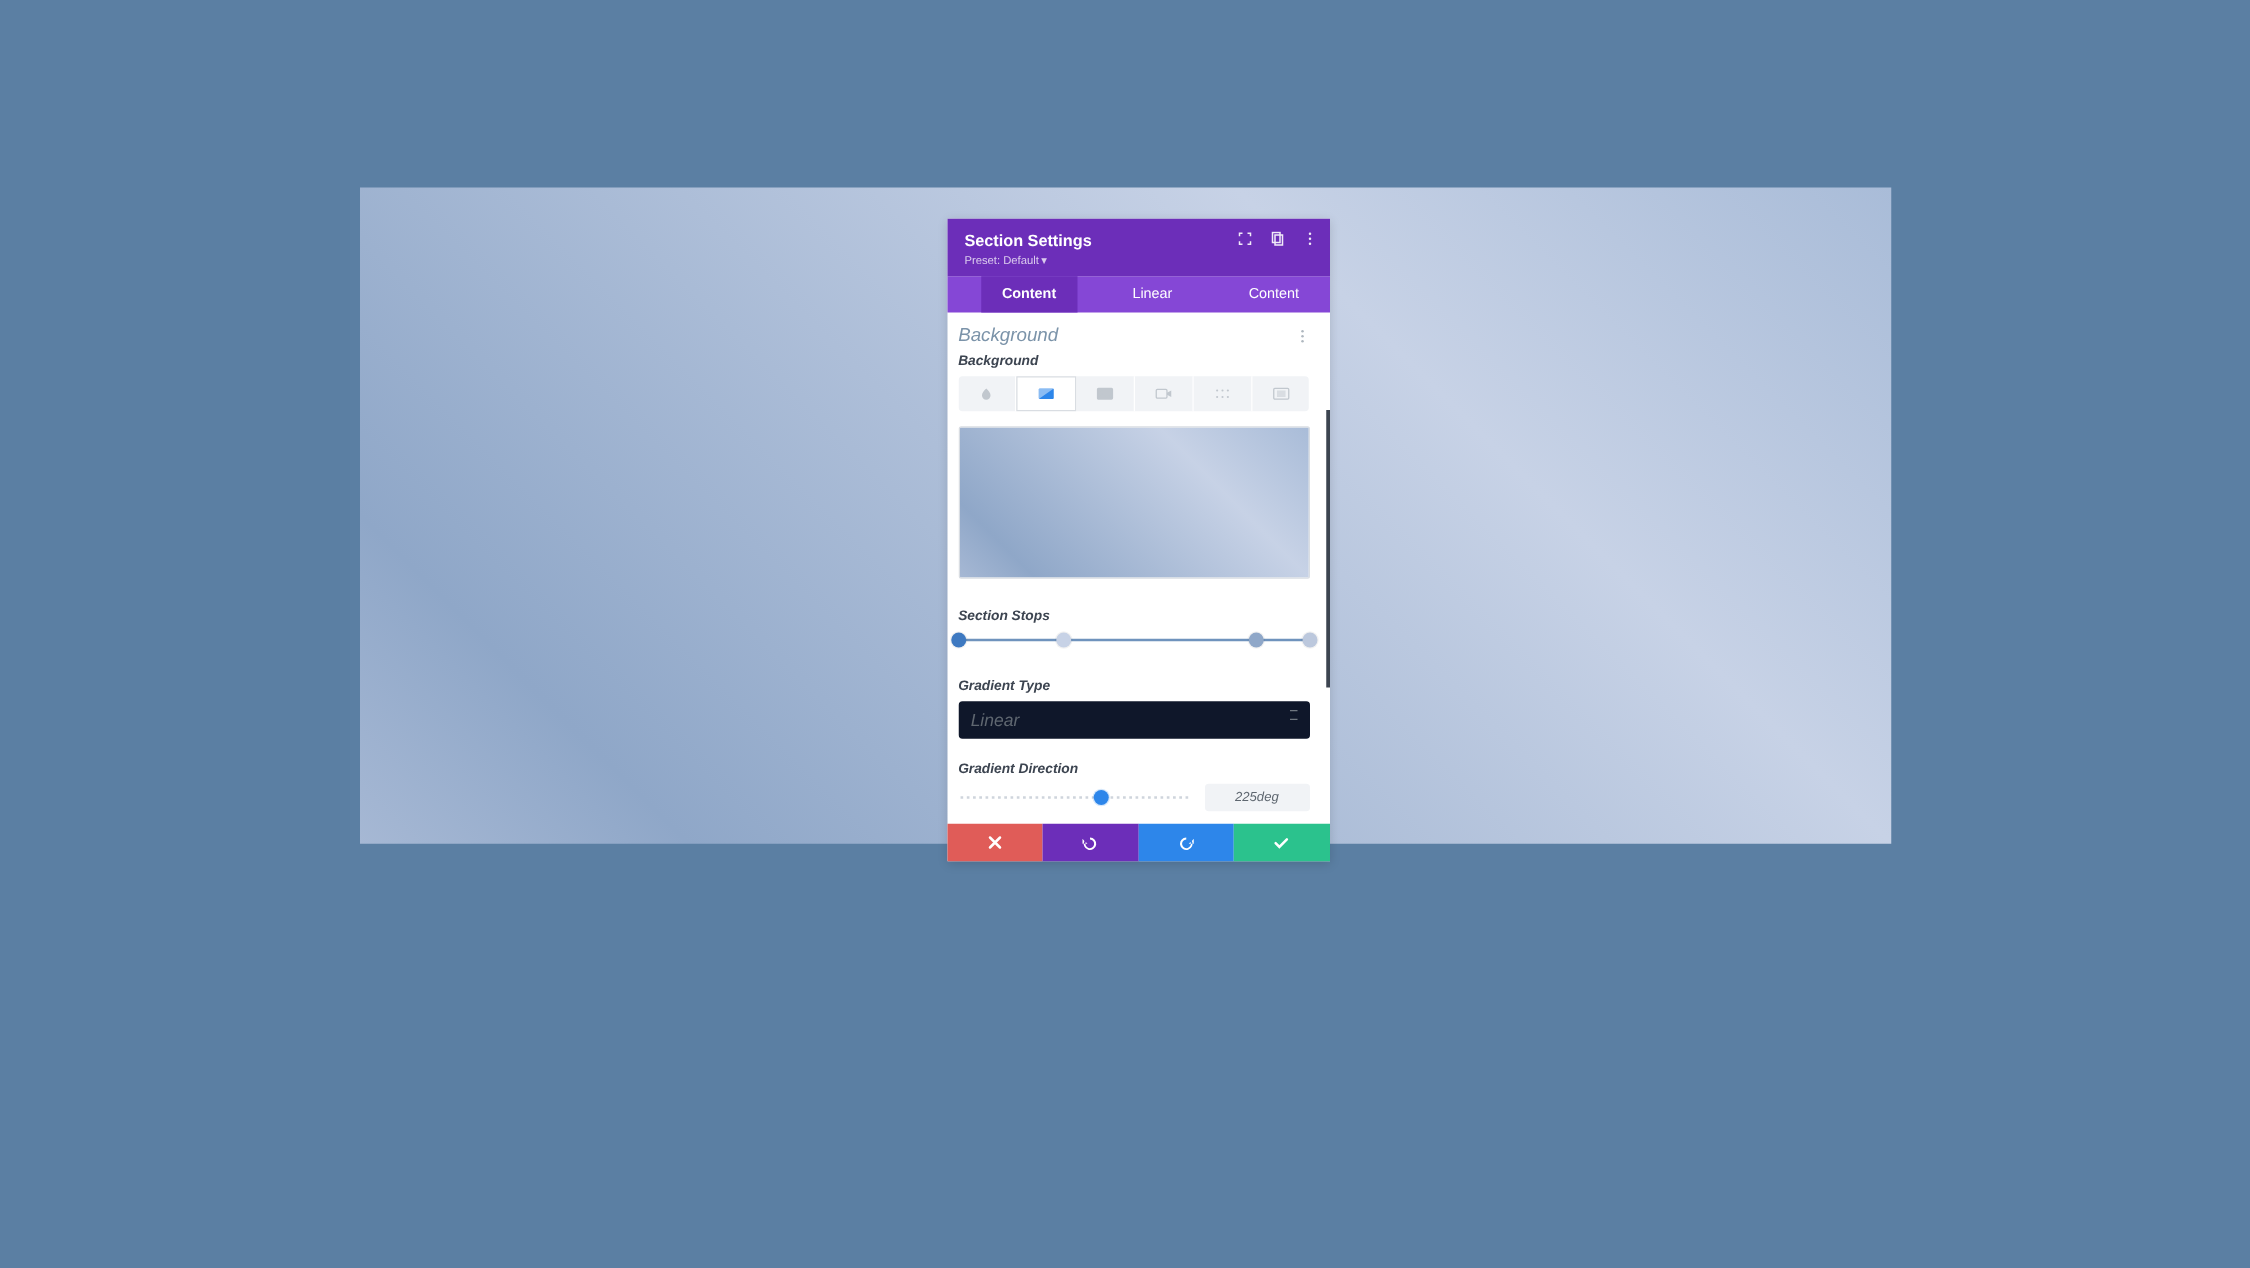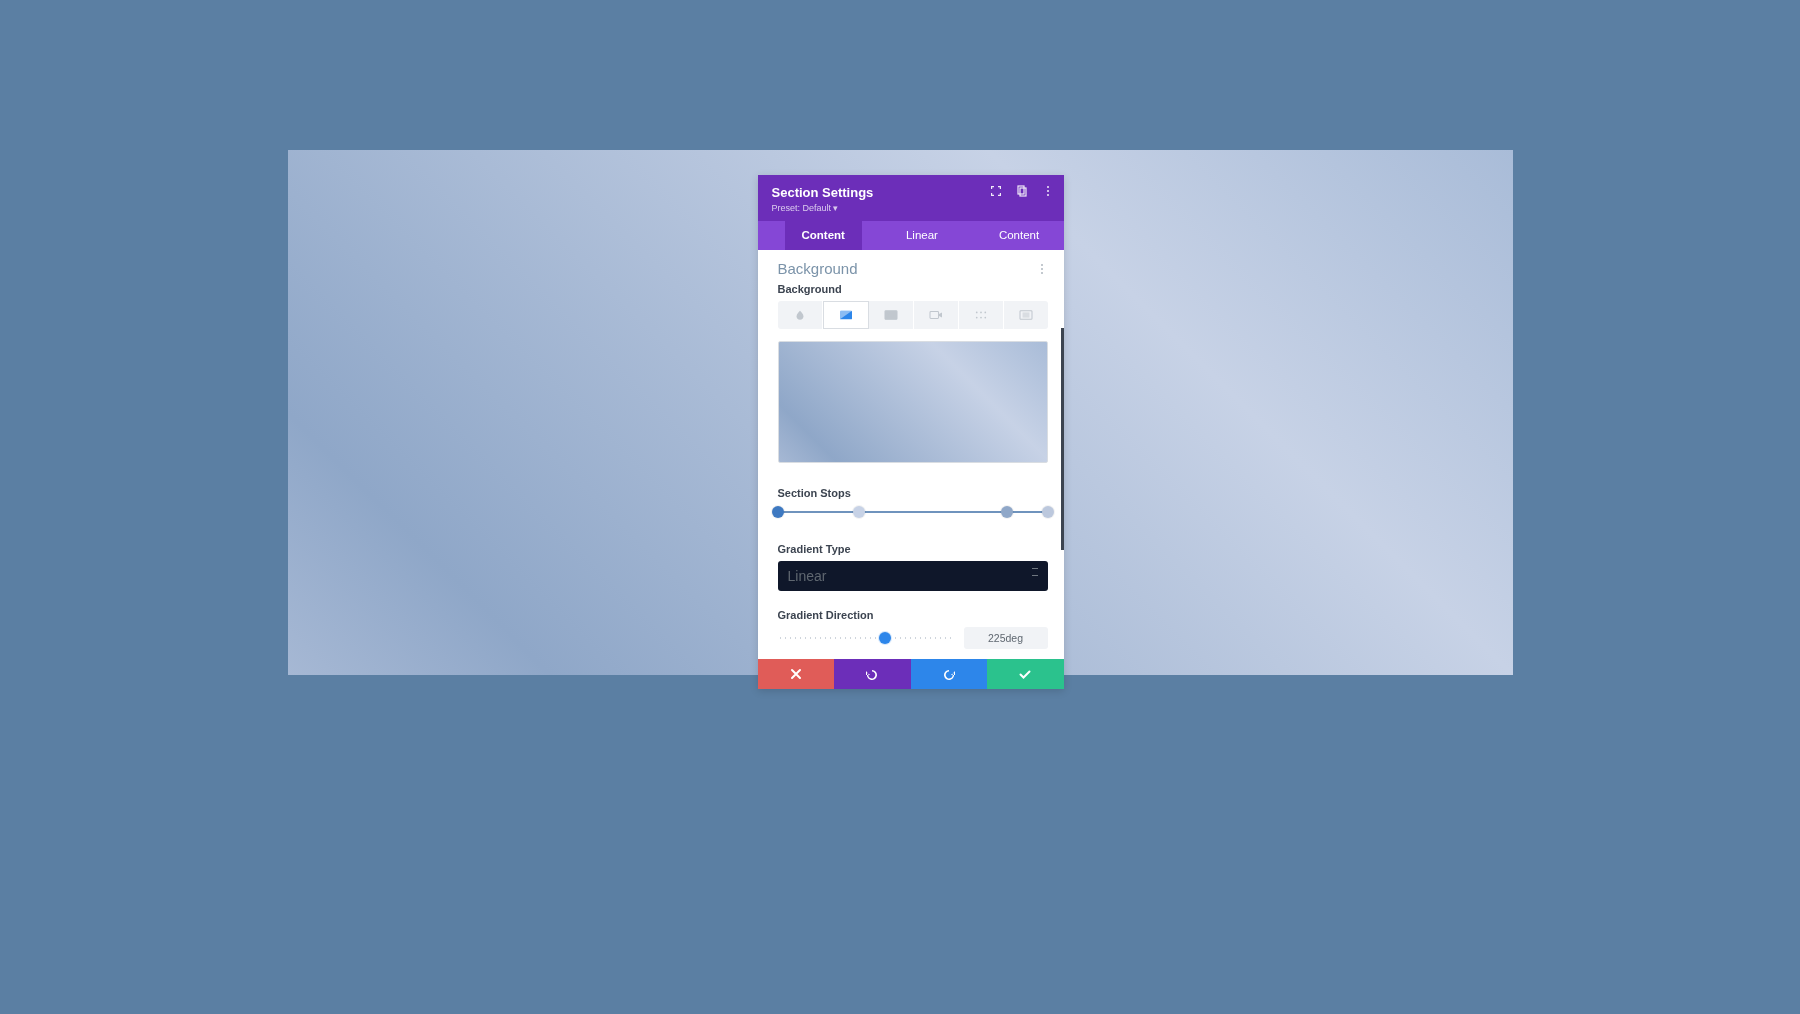--- a/index.html
+++ b/index.html
@@ -81,22 +81,23 @@
     padding: 8px 17px 9px;
     cursor: pointer;
     margin-left: 27px;
   }
   .tab.active {
     background: #6c2eb9;
     font-weight: 600;
   }
   
   .panel-body {
-    padding: 8px 16px 0 20px;
-    position: relative;
+    padding: 8px 16px 0 9px;
+    position: relative;
+    font-style: italic;
   }
   .section-heading-row {
     display: flex;
     align-items: center;
     justify-content: space-between;
     margin: 2px 0 6px 0;
   }
   .section-heading {
     color: #7b93a9;
     font-size: 15px;

